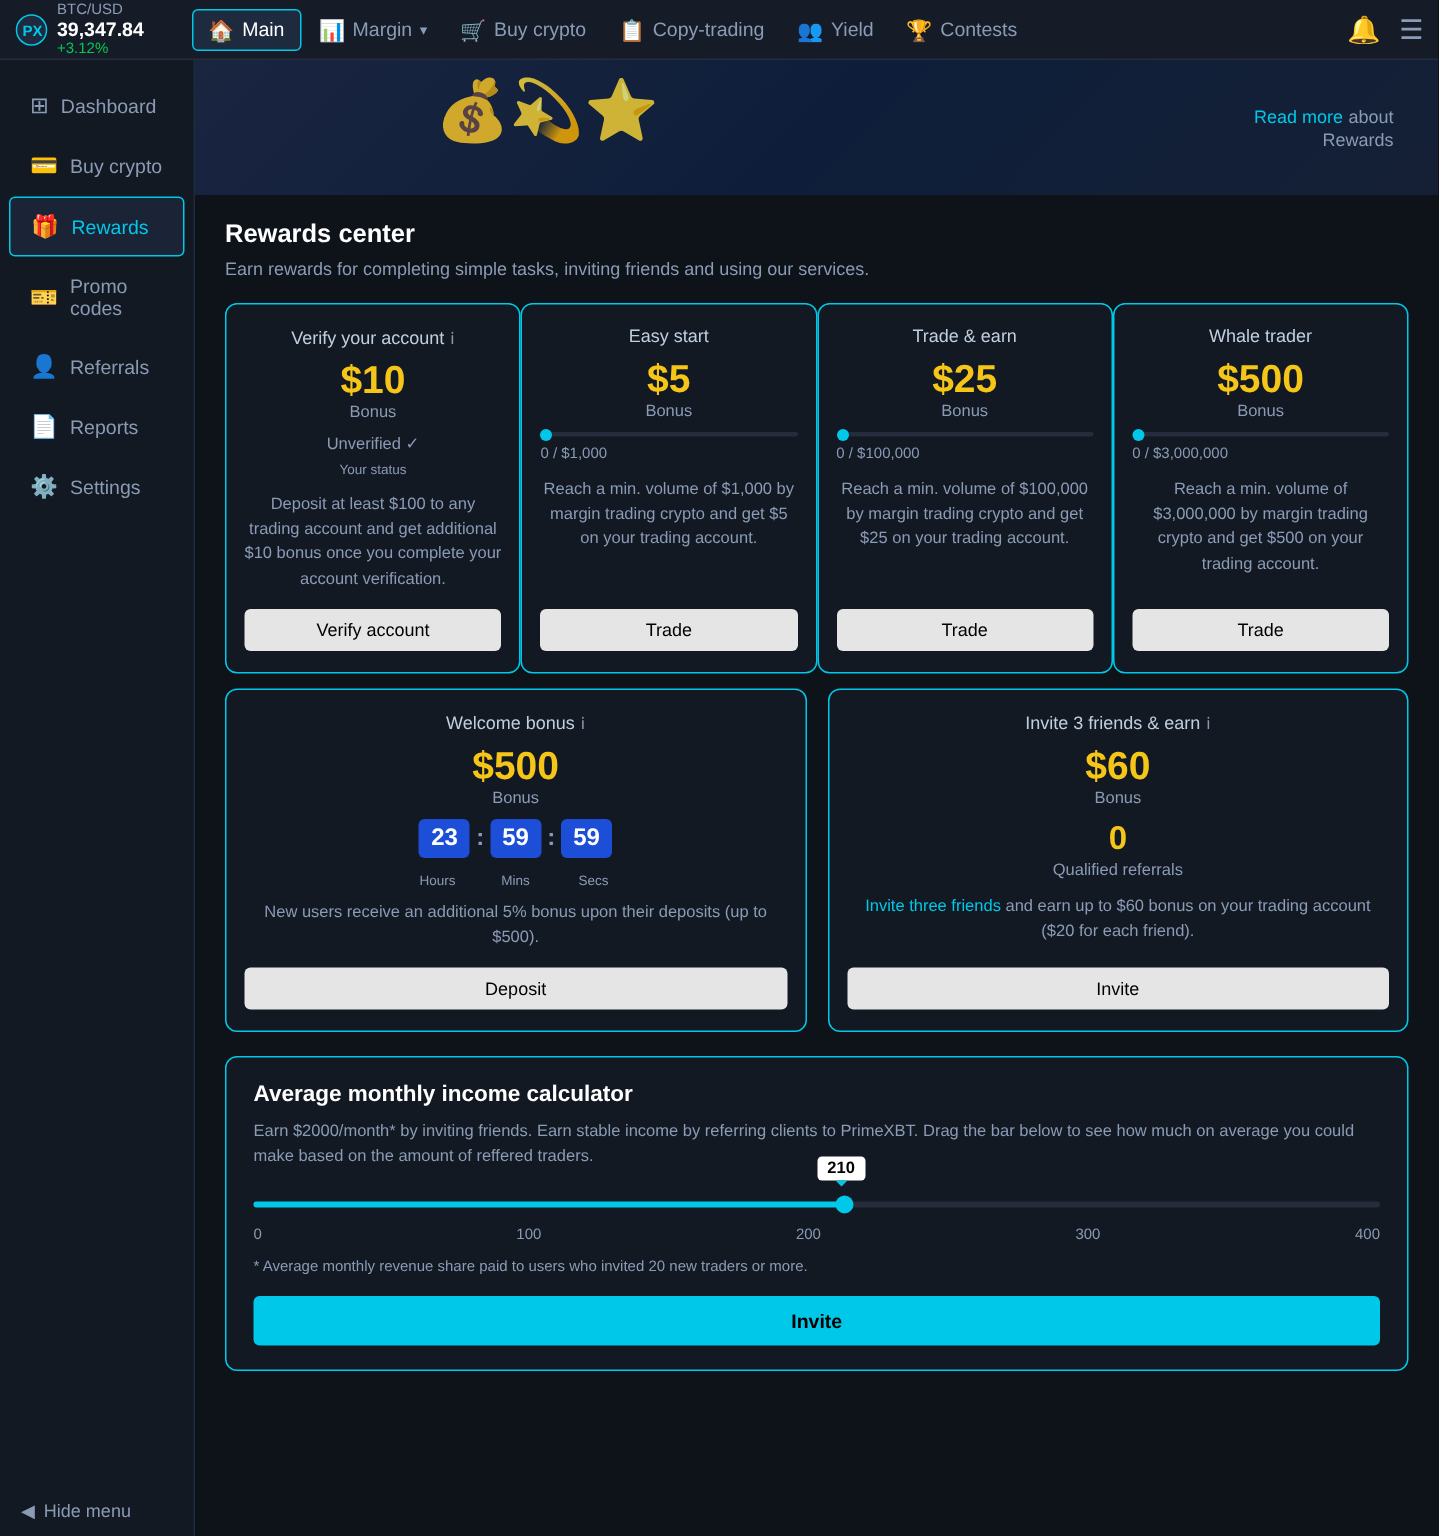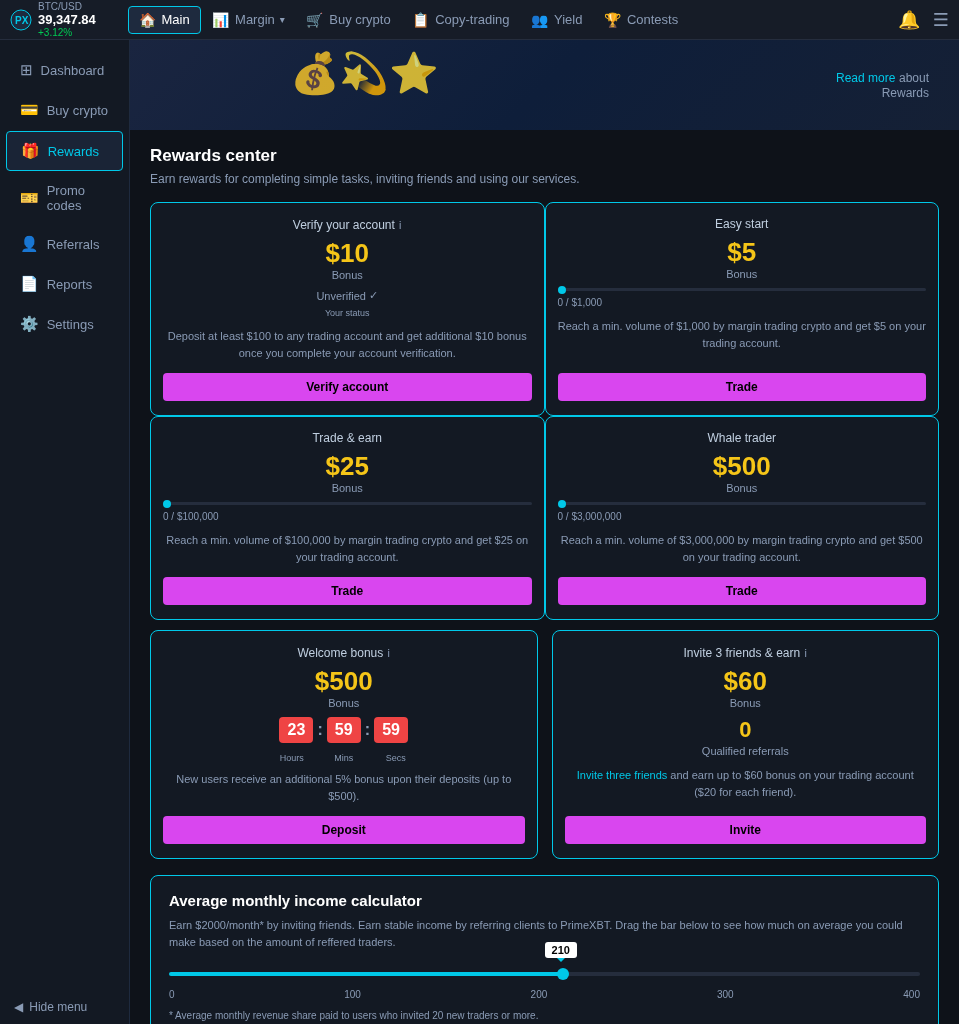--- a/index.html
+++ b/index.html
@@ -40,38 +40,38 @@
     .banner-subtitle { font-size: 13px; color: #8a9bb5; margin-top: 4px; }
     .banner-link { color: #00c8e8; font-size: 12px; text-align: right; cursor: pointer; }
     .banner-coins { font-size: 40px; position: absolute; left: 160px; top: 10px; opacity: 0.8; }
 
     
     .rewards-section { padding: 16px 20px; }
     .section-title { font-size: 17px; font-weight: 600; color: #fff; margin-bottom: 6px; }
     .section-desc { font-size: 12px; color: #8a9bb5; margin-bottom: 16px; }
 
     
-    .cards-grid-top { display: grid; grid-template-columns: repeat(2, 1fr); gap: 0; margin-bottom: 10px; }
+    .cards-grid-top { display: grid; grid-template-columns: repeat(4, 1fr); gap: 0; margin-bottom: 10px; }
     .cards-grid-bottom { display: grid; grid-template-columns: repeat(2, 1fr); gap: 14px; margin-bottom: 16px; }
 
     .reward-card { background: #131923; border: 1.5px solid #00c8e8; border-radius: 8px; padding: 14px 12px; display: flex; flex-direction: column; align-items: center; text-align: center; }
     .card-title { font-size: 12px; color: #c0cfe0; margin-bottom: 6px; display: flex; align-items: center; gap: 4px; }
     .card-amount { font-size: 26px; font-weight: 700; color: #f5c518; }
     .card-bonus-label { font-size: 11px; color: #8a9bb5; margin-bottom: 8px; }
     .card-status { font-size: 11px; color: #8a9bb5; margin-bottom: 6px; display: flex; align-items: center; gap: 3px; }
     .progress-bar { width: 100%; height: 3px; background: #252d3d; border-radius: 2px; margin-bottom: 6px; position: relative; }
     .progress-fill { height: 100%; background: #00c8e8; border-radius: 2px; }
     .progress-dot { width: 8px; height: 8px; background: #00c8e8; border-radius: 50%; position: absolute; top: -2.5px; left: 0; }
     .progress-label { font-size: 10px; color: #8a9bb5; margin-bottom: 10px; align-self: flex-start; }
     .card-desc { font-size: 11px; color: #8a9bb5; line-height: 1.5; margin-bottom: 12px; flex: 1; }
-    .card-btn { background: #d946ef; color: #000; border: none; border-radius: 4px; padding: 7px 0; width: 100%; font-size: 12px; font-weight: 700; cursor: pointer; }
+    .card-btn { background: #e5e5e5; color: #000; border: none; border-radius: 4px; padding: 7px 0; width: 100%; font-size: 12px; font-weight: 400; cursor: pointer; }
 
     
     .timer { display: flex; align-items: center; gap: 4px; margin-bottom: 10px; }
-    .timer-block { background: #ef4444; border-radius: 4px; padding: 4px 8px; font-size: 16px; font-weight: 700; color: #fff; min-width: 34px; text-align: center; }
+    .timer-block { background: #1d4ed8; border-radius: 4px; padding: 4px 8px; font-size: 16px; font-weight: 700; color: #fff; min-width: 34px; text-align: center; }
     .timer-sep { color: #8a9bb5; font-size: 16px; font-weight: 700; }
     .timer-labels { display: flex; gap: 4px; margin-bottom: 8px; font-size: 9px; color: #8a9bb5; }
     .timer-lbl { min-width: 34px; text-align: center; }
 
     
     .qualified-referrals { font-size: 22px; font-weight: 700; color: #f5c518; margin-bottom: 2px; }
     .qualified-label { font-size: 11px; color: #8a9bb5; margin-bottom: 10px; }
     .invite-link { color: #00c8e8; font-size: 11px; }
 
     

